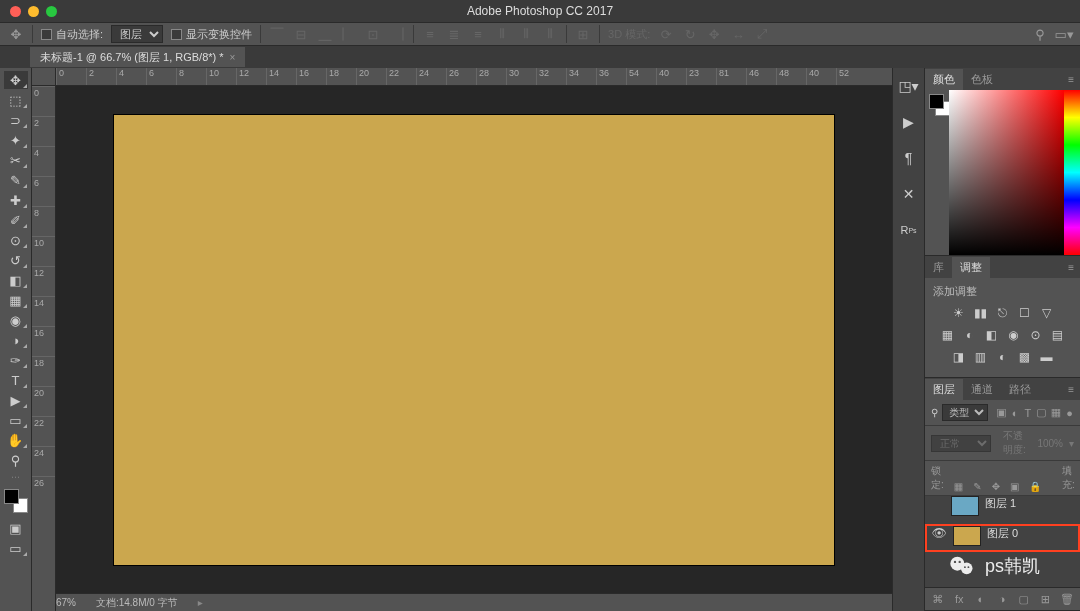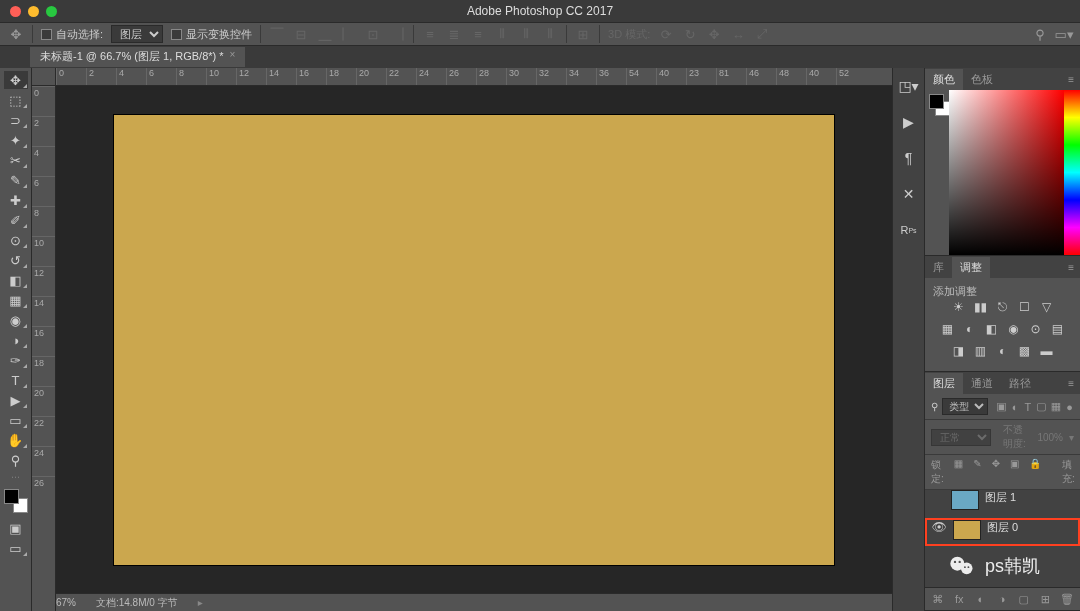--- a/index.html
+++ b/index.html
@@ -10,21 +10,21 @@
 .dot.r{background:#ff5f57}.dot.y{background:#febc2e}.dot.g{background:#28c840}
 .title{position:absolute;left:50%;transform:translateX(-50%);color:#ddd;font-size:12px}
 .optbar{height:24px;background:#535353;border-top:1px solid #2a2a2a;border-bottom:1px solid #2a2a2a;display:flex;align-items:center;padding:0 8px;gap:8px}
 .optbar .sep{width:1px;height:18px;background:#3a3a3a}
 .optbar .checkbox{display:inline-flex;align-items:center;gap:4px;color:#ccc}
 .optbar .checkbox .box{width:11px;height:11px;border:1px solid #888;background:#3a3a3a}
 .optbar select{background:#3a3a3a;border:1px solid #2a2a2a;color:#ccc;font-size:11px;padding:1px 4px}
 .optico{width:16px;height:16px;display:flex;align-items:center;justify-content:center;color:#999;font-size:13px}
 .optico.dis{color:#666}
 .tabbar{height:22px;background:#3a3a3a;display:flex;align-items:center;padding-left:30px}
-.doctab{background:#535353;padding:2px 10px;font-size:11px;color:#ddd;display:flex;align-items:flex-start;gap:6px;height:20px}
+.doctab{background:#535353;padding:2px 10px;font-size:11px;color:#ddd;display:flex;align-items:center;gap:6px;height:20px}
 .doctab .close{color:#999;font-size:10px}
 .main{display:flex;height:543px}
 .toolbar{width:32px;background:#535353;border-right:1px solid #2a2a2a;padding:3px 0;display:flex;flex-direction:column;gap:2px;align-items:center}
 .tool{width:24px;height:18px;display:flex;align-items:center;justify-content:center;color:#ccc;position:relative;font-size:13px}
 .tool.active{background:#3a3a3a}
 .tool .tri{position:absolute;bottom:1px;right:1px;width:0;height:0;border:2px solid transparent;border-right-color:#aaa;border-bottom-color:#aaa}
 .colorswatch{margin-top:4px;width:24px;height:24px;position:relative}
 .colorswatch .fg{position:absolute;width:15px;height:15px;background:#000;border:1px solid #888;top:0;left:0;z-index:2}
 .colorswatch .bg{position:absolute;width:15px;height:15px;background:#fff;border:1px solid #888;bottom:0;right:0}
 .canvas-area{flex:1;background:#262626;position:relative;display:flex;flex-direction:column}
@@ -45,30 +45,30 @@
 .panel-tabs .tab.active{background:#535353;color:#ddd}
 .panel-tabs .menu{margin-left:auto;padding:0 6px;color:#999;font-size:10px}
 .color-panel{height:165px;display:flex}
 .swatches{width:24px;padding:4px;position:relative}
 .swatches .sw{width:15px;height:15px;border:1px solid #888}
 .swatches .sw.fgs{background:#000;position:relative;z-index:2}
 .swatches .sw.bgs{background:#fff;margin-top:-8px;margin-left:6px}
 .colorfield{flex:1;position:relative;background:linear-gradient(to bottom,transparent,#000),linear-gradient(to right,#fff,red);overflow:hidden}
 .huebar{width:16px;background:linear-gradient(to bottom,red,#ff0,lime,cyan,blue,#f0f,red)}
 .adjust-panel{padding:6px 8px}
-.adjust-label{font-size:11px;color:#bbb;}
+.adjust-label{font-size:11px;color:#bbb;margin-bottom:6px}
 .adjust-icons{display:flex;justify-content:center;gap:6px;margin-bottom:6px}
 .adjust-icons span{width:16px;height:16px;display:flex;align-items:center;justify-content:center;color:#ccc;font-size:12px}
 .layers-panel{flex:1;display:flex;flex-direction:column}
 .layer-opts{display:flex;align-items:center;padding:4px 6px;gap:4px;font-size:10px;border-bottom:1px solid #3a3a3a}
 .layer-opts select{background:#3a3a3a;border:1px solid #2a2a2a;color:#bbb;font-size:10px;padding:1px 2px}
 .layer-opts .ico{width:14px;height:14px;color:#999;font-size:11px;display:flex;align-items:center;justify-content:center}
 .layer-blend{display:flex;align-items:center;padding:3px 6px;gap:6px;font-size:10px;color:#777;border-bottom:1px solid #3a3a3a}
 .layer-blend select{background:#3a3a3a;border:1px solid #2a2a2a;color:#777;font-size:10px;padding:1px 4px;flex:0 0 60px}
-.layer-lock{display:flex;align-items:flex-start;padding:3px 6px;gap:10px;font-size:10px;color:#999;border-bottom:1px solid #3a3a3a}
+.layer-lock{display:flex;align-items:flex-end;padding:3px 6px;gap:10px;font-size:10px;color:#999;border-bottom:1px solid #3a3a3a}
 .layer-lock .ico{font-size:10px;color:#999}
 .layerlist{flex:1;background:#424242}
 .layer{display:flex;height:28px;padding:0 4px;gap:6px;font-size:11px;color:#ddd}
 .layer.highlighted{border:2px solid #ff4020}
 .layer .eye{width:16px;text-align:center;color:#ccc;font-size:12px}
 .layer .thumb{width:28px;height:20px;border:1px solid #222}
 .watermark{position:absolute;right:40px;bottom:30px;display:flex;align-items:center;gap:8px;color:#fff;font-size:18px;opacity:.9;z-index:50}
 .watermark .wx{width:30px;height:30px;display:flex;align-items:center;justify-content:center;font-size:24px}
 svg{display:block}
 </style>

